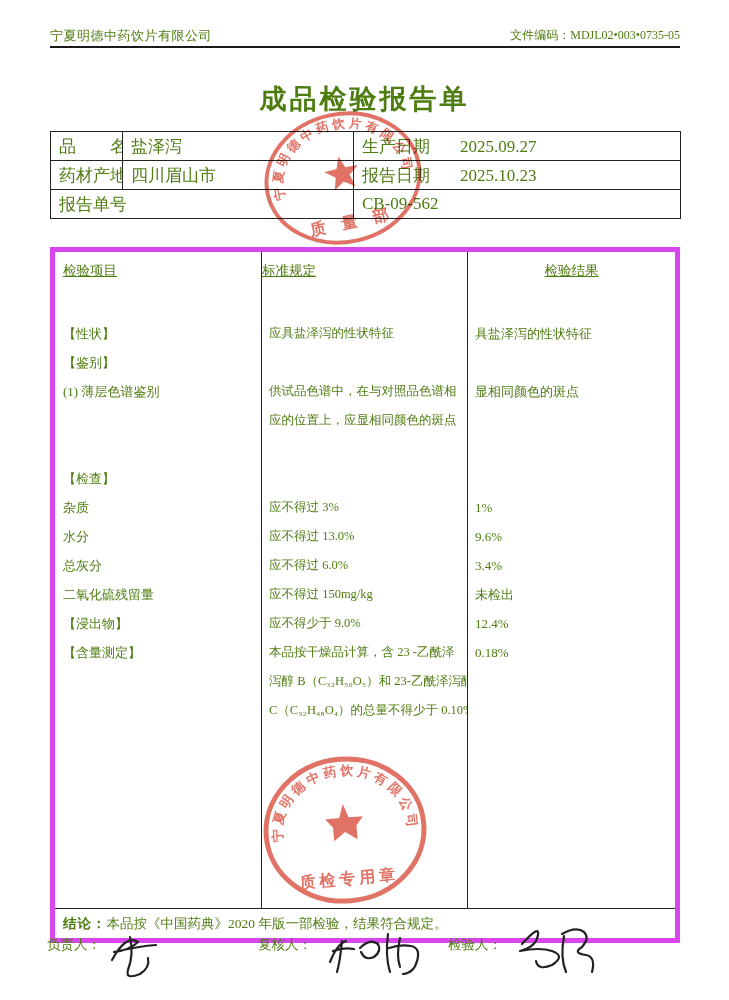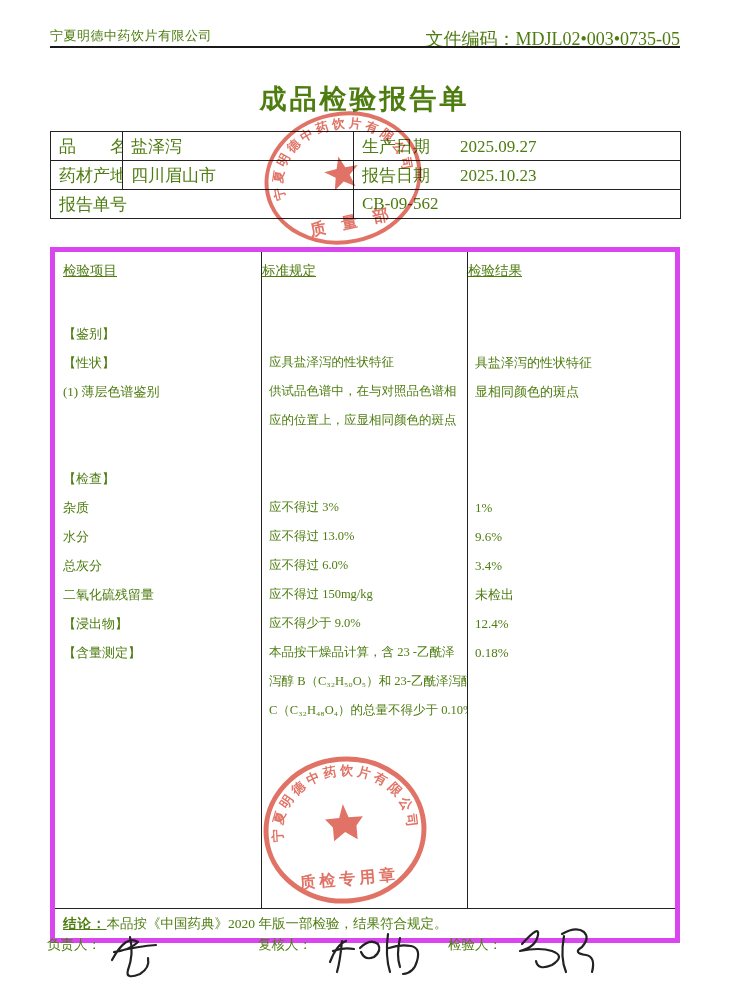--- a/index.html
+++ b/index.html
@@ -1,44 +1,44 @@
 <!DOCTYPE html>
 <html><head>
 <meta charset="utf-8">
 <style>
   html,body{margin:0;padding:0;background:#fff;}
   .page{position:relative;width:729px;height:1000px;background:#fff;overflow:hidden;
         font-family:"Liberation Serif","DejaVu Serif",serif;color:#4d7c0f;}
   
   .hdr-left{position:absolute;left:50px;top:27px;font-size:13px;letter-spacing:.5px;}
-  .hdr-right{position:absolute;right:49px;top:27px;font-size:18px;}
+  .hdr-right{position:absolute;right:49px;top:27px;font-size:12px;}
   .hdr-rule{position:absolute;left:50px;top:46px;width:630px;height:0;border-top:2px solid #1a1a1a;}
   .title{position:absolute;left:0;right:0;top:81px;text-align:center;
          font-size:27px;font-weight:bold;letter-spacing:3px;}
   
   .info-table{position:absolute;left:50px;top:131px;width:630px;border-collapse:collapse;
               table-layout:fixed;font-size:17px;}
   .info-table td{border:1px solid #222;height:28px;padding:0 0 0 8px;overflow:hidden;white-space:nowrap;}
   .date-val{margin-left:30px;}
   
   .main{position:absolute;left:50px;top:247px;width:630px;border:5px solid #d946ef;box-sizing:border-box;background:transparent;}
   .mt-header{display:flex;height:38px;line-height:38px;font-size:13.5px;}
   .mt-header .h1{width:207px;border-right:1px solid #222;box-sizing:border-box;padding-left:8px;}
   .mt-header .h2{width:206px;border-right:1px solid #222;box-sizing:border-box;text-align:left;}
-  .mt-header .h3{flex:1;}
+  .mt-header .h3{flex:1;text-align:center;}
   .mt-header span{text-decoration:underline;}
   .mt-row{display:flex;height:29px;line-height:29px;font-size:13px;}
   .cell{box-sizing:border-box;white-space:nowrap;overflow:hidden;}
   .c1{width:207px;border-right:1px solid #222;padding-left:8px;}
   .c2{width:206px;border-right:1px solid #222;padding-left:7px;font-size:12.5px;}
   .c3{flex:1;padding-left:7px;}
   .stamp-spacer{display:flex;height:183px;}
   .stamp-spacer .c1,.stamp-spacer .c2{height:100%;}
   .conclusion{border-top:1px solid #222;height:29px;line-height:29px;font-size:13.5px;padding-left:8px;white-space:nowrap;overflow:hidden;}
-  .conclusion b{letter-spacing:1px;text-decoration:underline;}
+  .conclusion b{letter-spacing:1px;}
   
   .sig-label{position:absolute;font-size:13.5px;}
   .sig-svg{position:absolute;}
   .sig-svg path{fill:none;stroke:#222;stroke-width:2.2;stroke-linecap:round;stroke-linejoin:round;}
   
   .stamp{position:absolute;mix-blend-mode:multiply;pointer-events:none;}
   .stamp text{font-family:"Liberation Serif","DejaVu Serif",serif;}
 </style>
 </head>
 <body>
@@ -81,28 +81,28 @@
       <div class="h2"><span>标准规定</span></div>
       <div class="h3"><span>检验结果</span></div>
     </div>
     <div id="table-body">
         <div class="mt-row">
           <div class="cell c1"></div>
           <div class="cell c2"></div>
           <div class="cell c3"></div>
         </div>
         <div class="mt-row">
-          <div class="cell c1">【鉴别】</div>
-          <div class="cell c2"></div>
-          <div class="cell c3"></div>
-        </div>
-        <div class="mt-row">
           <div class="cell c1">【性状】</div>
           <div class="cell c2">应具盐泽泻的性状特征</div>
           <div class="cell c3">具盐泽泻的性状特征</div>
+        </div>
+        <div class="mt-row">
+          <div class="cell c1">【鉴别】</div>
+          <div class="cell c2"></div>
+          <div class="cell c3"></div>
         </div>
         <div class="mt-row">
           <div class="cell c1">(1) 薄层色谱鉴别</div>
           <div class="cell c2">供试品色谱中，在与对照品色谱相</div>
           <div class="cell c3">显相同颜色的斑点</div>
         </div>
         <div class="mt-row">
           <div class="cell c1"></div>
           <div class="cell c2">应的位置上，应显相同颜色的斑点</div>
           <div class="cell c3"></div>

